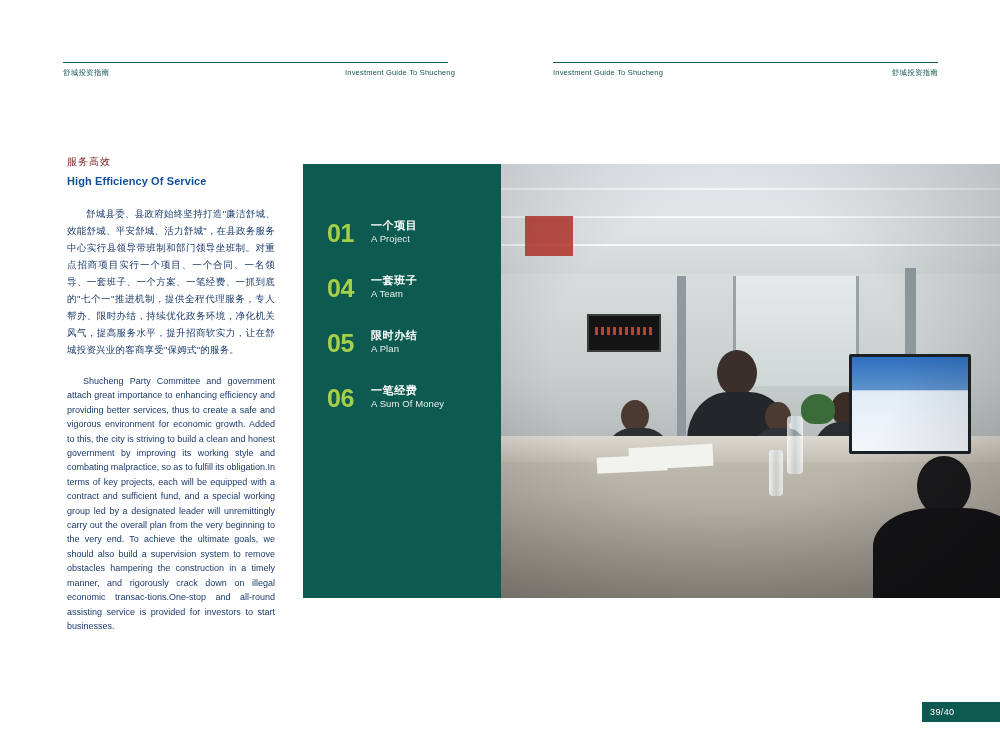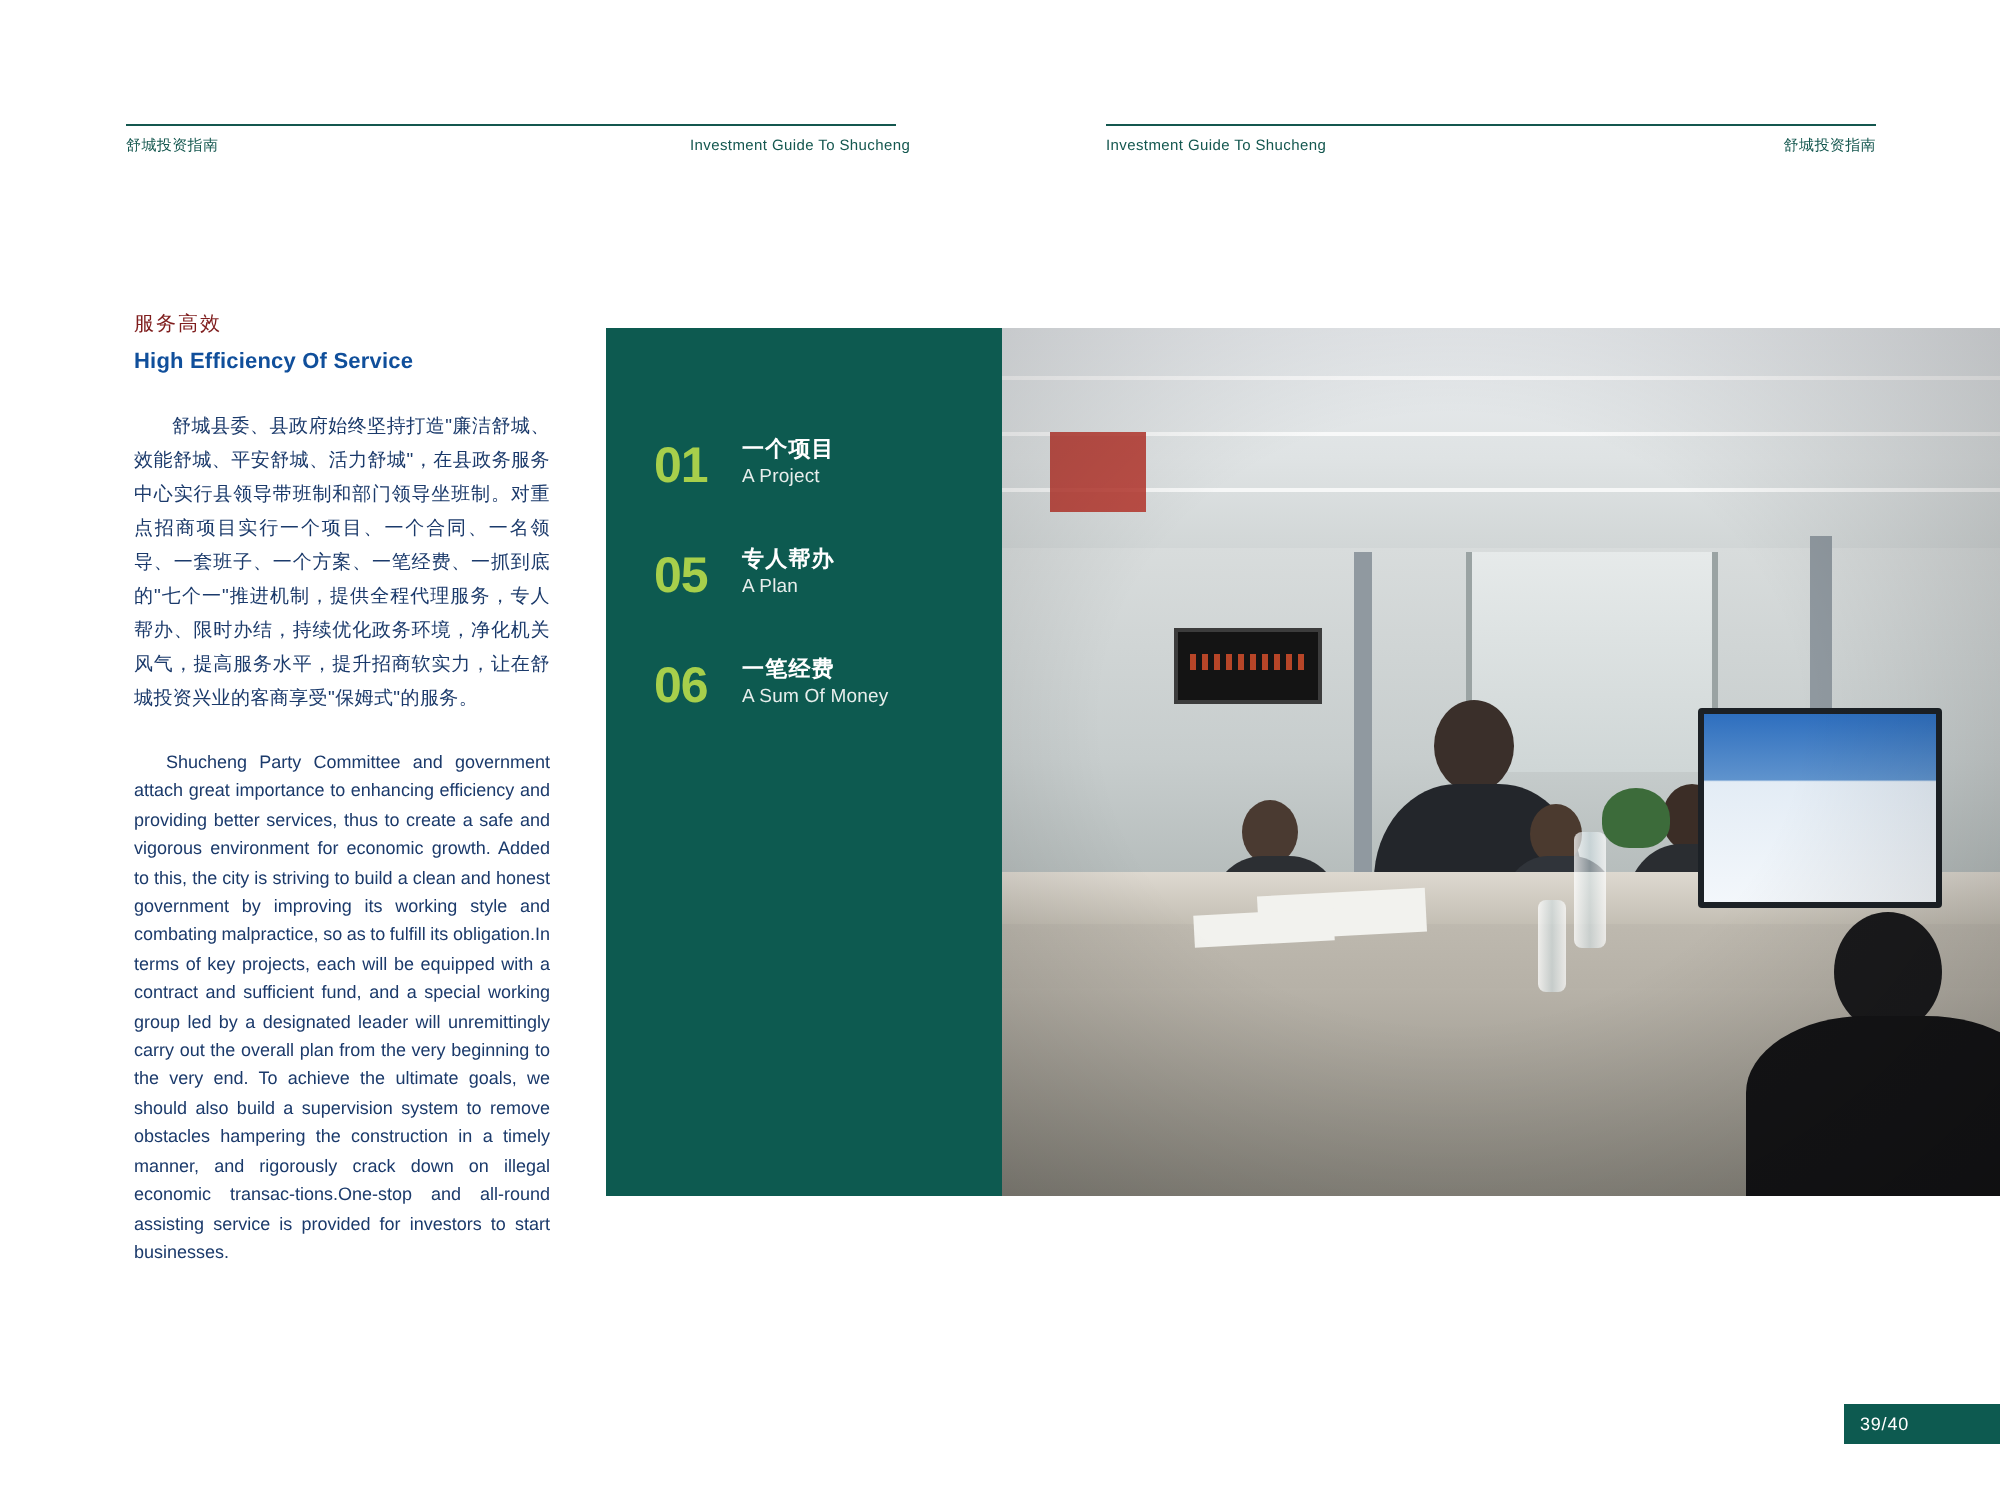--- a/index.html
+++ b/index.html
@@ -257,23 +257,30 @@
 
     <div class="panel">
       <div class="panel-row">
         <div class="panel-num">01</div>
         <div class="panel-texts">
           <div class="panel-cn">一个项目</div>
           <div class="panel-en">A Project</div>
         </div>
       </div>
       <div class="panel-row">
+        <div class="panel-num">04</div>
+        <div class="panel-texts">
+          <div class="panel-cn">一套班子</div>
+          <div class="panel-en">A Team</div>
+        </div>
+      </div>
+      <div class="panel-row">
         <div class="panel-num">05</div>
         <div class="panel-texts">
-          <div class="panel-cn">专人帮办</div>
+          <div class="panel-cn">限时办结</div>
           <div class="panel-en">A Plan</div>
         </div>
       </div>
       <div class="panel-row">
         <div class="panel-num">06</div>
         <div class="panel-texts">
           <div class="panel-cn">一笔经费</div>
           <div class="panel-en">A Sum Of Money</div>
         </div>
       </div>

